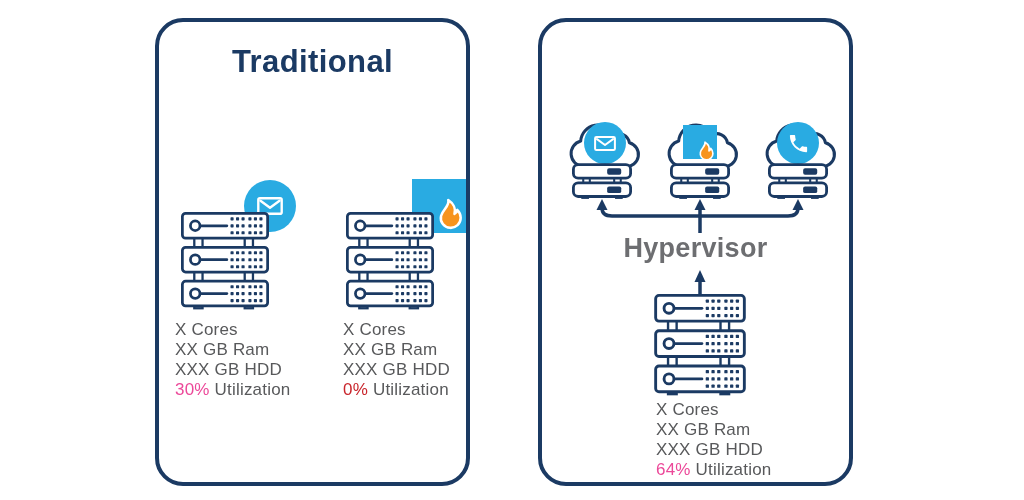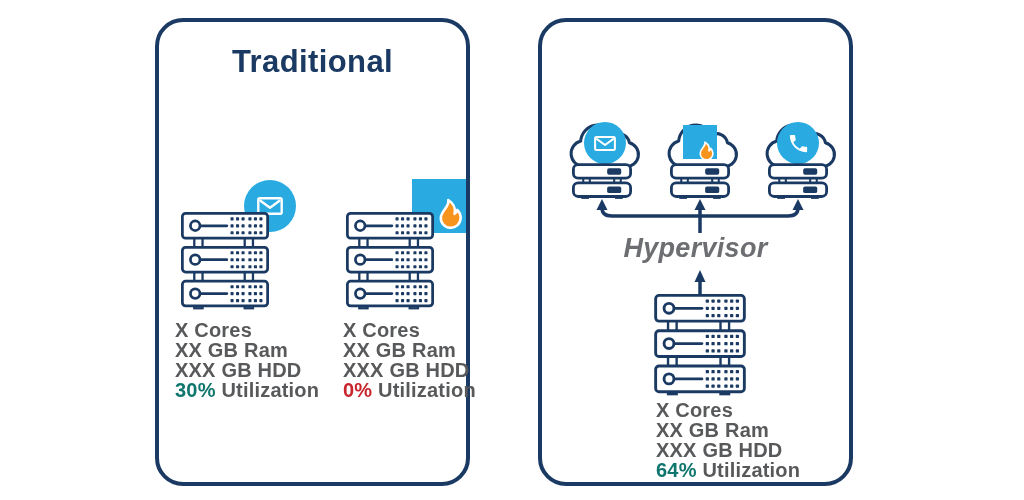--- a/index.html
+++ b/index.html
@@ -18,28 +18,28 @@
   .panel-title{
     position:absolute;top:22px;left:0;right:0;text-align:center;
     font-size:31px;font-weight:bold;color:#1b3a63;letter-spacing:.4px;
   }
   .blue-circle{
     background:#29abe2;border-radius:50%;
     display:flex;align-items:center;justify-content:center;
   }
   .blue-square{background:#29abe2}
   .specs{
-    font-size:20px;font-weight:bold;color:#58595b;
+    font-size:17px;font-weight:normal;color:#58595b;
     line-height:20px;white-space:nowrap;letter-spacing:.2px;
   }
-  .util-blue{color:#0f766e}
+  .util-blue{color:#ec4899}
   .util-red{color:#c9252c}
   .hypervisor-label{
     position:absolute;left:0;right:0;top:211px;text-align:center;
-    font-size:27px;font-weight:bold;color:#6d6e71;letter-spacing:.3px;font-style:italic;
+    font-size:27px;font-weight:bold;color:#6d6e71;letter-spacing:.3px;
   }
   svg{display:block}
 </style>
 </head>
 <body>
 
 <svg width="0" height="0" style="position:absolute" aria-hidden="true">
   <defs>
     <g id="sym-vent">
       <rect x="0" y="0" width="3.4" height="3.4" rx="0.7" fill="#1b3a63"></rect>

